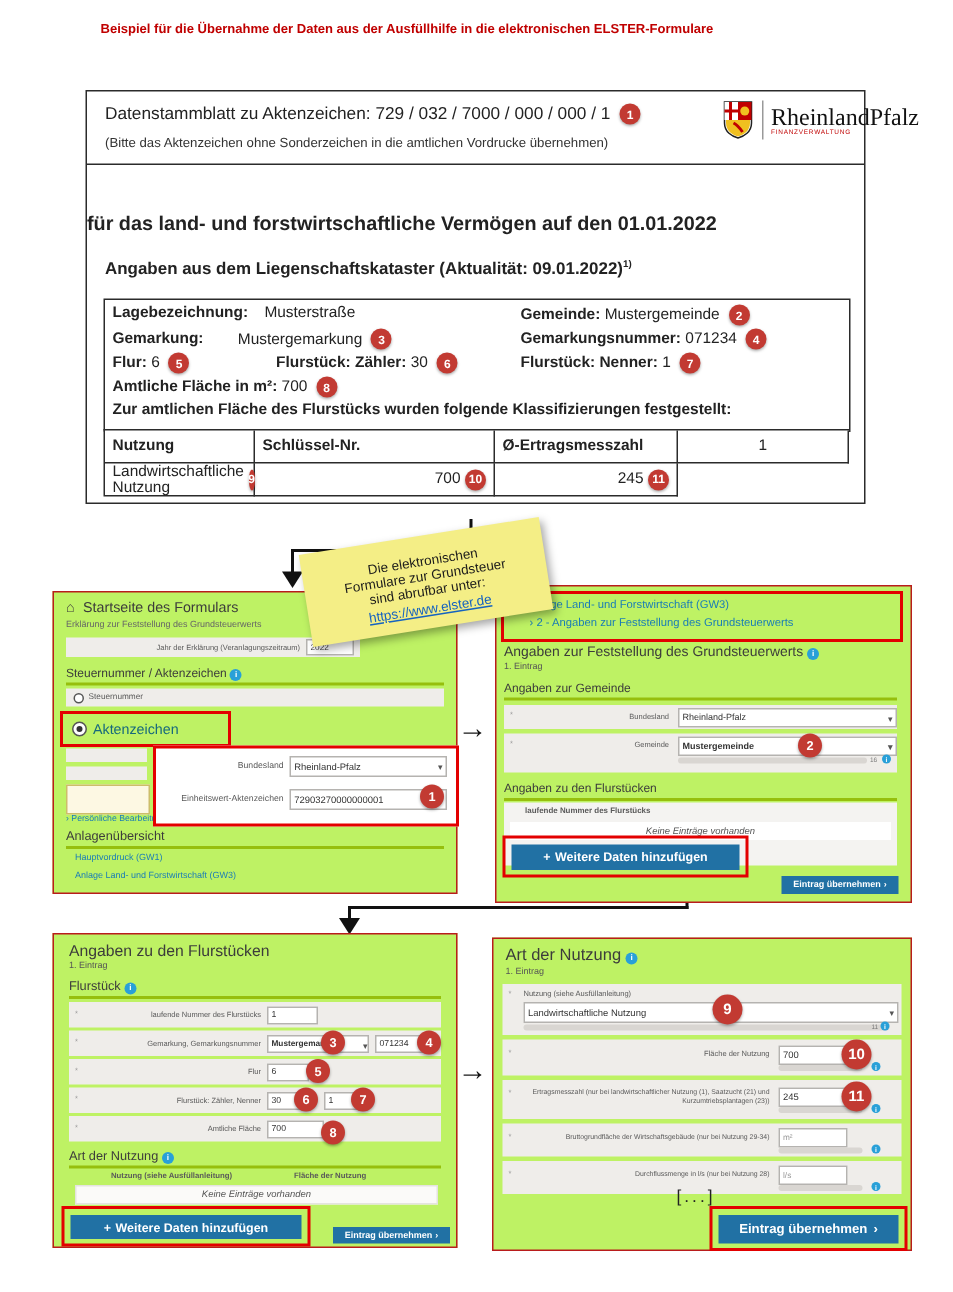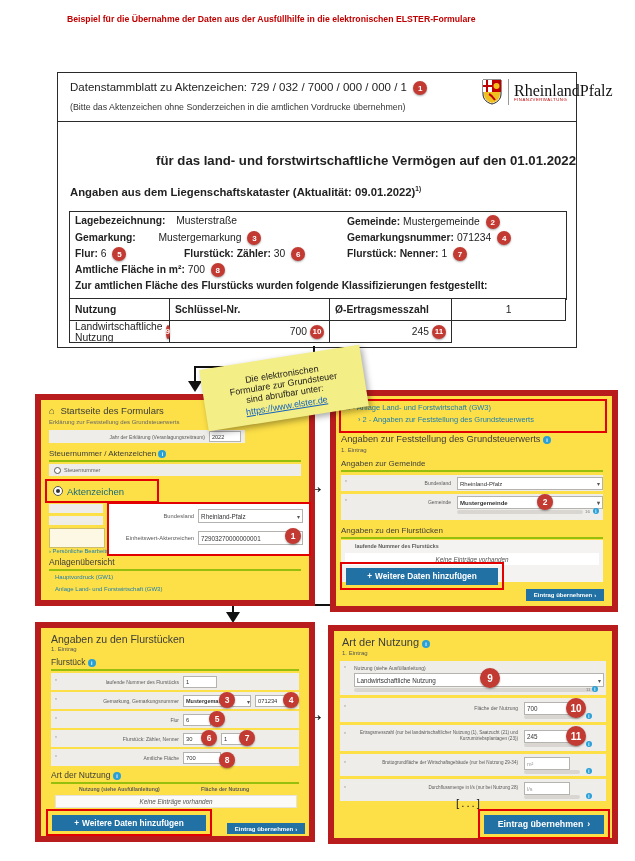--- a/index.html
+++ b/index.html
@@ -16,21 +16,21 @@
   .badge-inline{display:inline-flex;vertical-align:middle;margin-left:3px;position:static;}
   .b14{width:14px;height:14px;font-size:8px;}
   .b16{width:16px;height:16px;font-size:8.5px;}
   .b20{width:20px;height:20px;font-size:10px;}
   .infobox{border:1px solid #2b2b2b;}
   .il{font-size:10.3px;white-space:nowrap;}
   .dtable{border-left:1px solid #2b2b2b;border-top:1px solid #2b2b2b;display:grid;grid-template-columns:100px 160px 122px 114px;font-size:10.3px;background:#fff;}
   .cell{border-right:1px solid #2b2b2b;border-bottom:1px solid #2b2b2b;padding:2px 5px;height:17px;display:flex;align-items:center;}
   .sticky{background:#f4ee86;transform:rotate(-9deg);box-shadow:2px 3px 6px rgba(0,0,0,.35);text-align:center;font-size:9px;padding:12px 6px 8px 6px;z-index:30;color:#1b1b1b;}
   .sticky .lnk{color:#1563c0;text-decoration:underline;display:inline-block;margin-top:2px;}
-  .shot{background:#fde047;border:6px solid #b91c1c;}
+  .shot{background:#bef264;border:1px solid #b91c1c;}
   .eh{color:#3c3c3b;}
   .greenline{height:2px;background:#96bf0d;}
   .grayrow{background:#efedea;}
   .field{background:#fff;border:1px solid #b5b3b0;color:#333;display:flex;align-items:center;padding:0 2px;white-space:nowrap;overflow:hidden;}
   .caret{margin-left:auto;font-size:6px;color:#555;}
   .elbtn{background:#2171a4;color:#fff;display:flex;align-items:center;justify-content:center;font-weight:bold;white-space:nowrap;}
   .redframe{border:2px solid #e30000;background:transparent;z-index:5;}
   .info-i{background:#29a0d8;color:#fff;border-radius:50%;display:inline-flex;align-items:center;justify-content:center;font-weight:bold;}
   .i8{width:8px;height:8px;font-size:5.5px;}
   .i6{width:6px;height:6px;font-size:4.5px;}
@@ -44,21 +44,21 @@
   .serif{font-family:"Liberation Serif",serif;}
   .italic{font-style:italic;}
 </style>
 </head>
 <body>
 
 <div class="page">
 
   <div class="abs doc-title" style="left:67px;top:14px;">Beispiel für die Übernahme der Daten aus der Ausfüllhilfe in die elektronischen ELSTER-Formulare</div>
 
-  <div class="abs mainbox" style="left:57px;top:72px;width:518px;height:274px;">
+  <div class="abs mainbox" style="left:57px;top:60px;width:518px;height:274px;">
     <div class="abs" style="left:12px;top:8px;font-size:11.5px;white-space:nowrap;">
       <span>Datenstammblatt zu Aktenzeichen: 729 / 032 / 7000 / 000 / 000 / 1</span>
       <span class="badge badge-inline b14">1</span>
     </div>
     <div class="abs" style="left:12px;top:29px;font-size:8.8px;color:#333;text-align:center;">(Bitte das Aktenzeichen ohne Sonderzeichen in die amtlichen Vordrucke übernehmen)</div>
 
     <svg class="abs" style="left:424px;top:6px;" width="20" height="26" viewBox="0 0 20 26">
       <path d="M1 1 h18 v14 c0 6 -5 9 -9 10 c-4 -1 -9 -4 -9 -10 Z" fill="#fff" stroke="#222" stroke-width="1"></path>
       <rect x="1" y="1" width="9" height="12" fill="#fff"></rect>
       <path d="M5 1 v12 M1 7 h9" stroke="#c00000" stroke-width="2"></path>
@@ -66,21 +66,21 @@
       <circle cx="14.5" cy="7" r="3" fill="#f0c020"></circle>
       <path d="M2 13 h16 v2 c0 5 -4 8 -8 9 c-4 -1 -8 -4 -8 -9 Z" fill="#f0c020"></path>
       <path d="M7 15 c2 1 4 3 6 6" stroke="#c00000" stroke-width="2" fill="none"></path>
     </svg>
     <div class="abs" style="left:450px;top:6px;width:1px;height:26px;background:#999;"></div>
     <div class="abs serif" style="left:456px;top:9px;font-size:16px;color:#111;">RheinlandPfalz</div>
     <div class="abs" style="left:456px;top:24px;font-size:4.3px;letter-spacing:0.5px;color:#c00000;">FINANZVERWALTUNG</div>
 
     <div class="abs hline" style="left:0;top:48px;width:100%;"></div>
 
-    <div class="abs bold" style="left:0;top:80px;width:100%;text-align:right;font-size:13.2px;">für das land- und forstwirtschaftliche Vermögen auf den 01.01.2022</div>
+    <div class="abs bold" style="left:0;top:80px;width:100%;text-align:left;font-size:13.2px;">für das land- und forstwirtschaftliche Vermögen auf den 01.01.2022</div>
 
     <div class="abs bold" style="left:12px;top:112px;font-size:11.3px;">
       <span>Angaben aus dem Liegenschaftskataster (Aktualität: 09.01.2022)</span><sup style="font-size:6.5px;">1)</sup>
     </div>
 
     <div class="abs infobox" style="left:11px;top:138px;width:496px;height:87px;">
       <div class="abs il" style="left:5px;top:3px;">
         <span class="bold">Lagebezeichnung:</span>
         <span style="margin-left:8px;">Musterstraße</span>
       </div>

